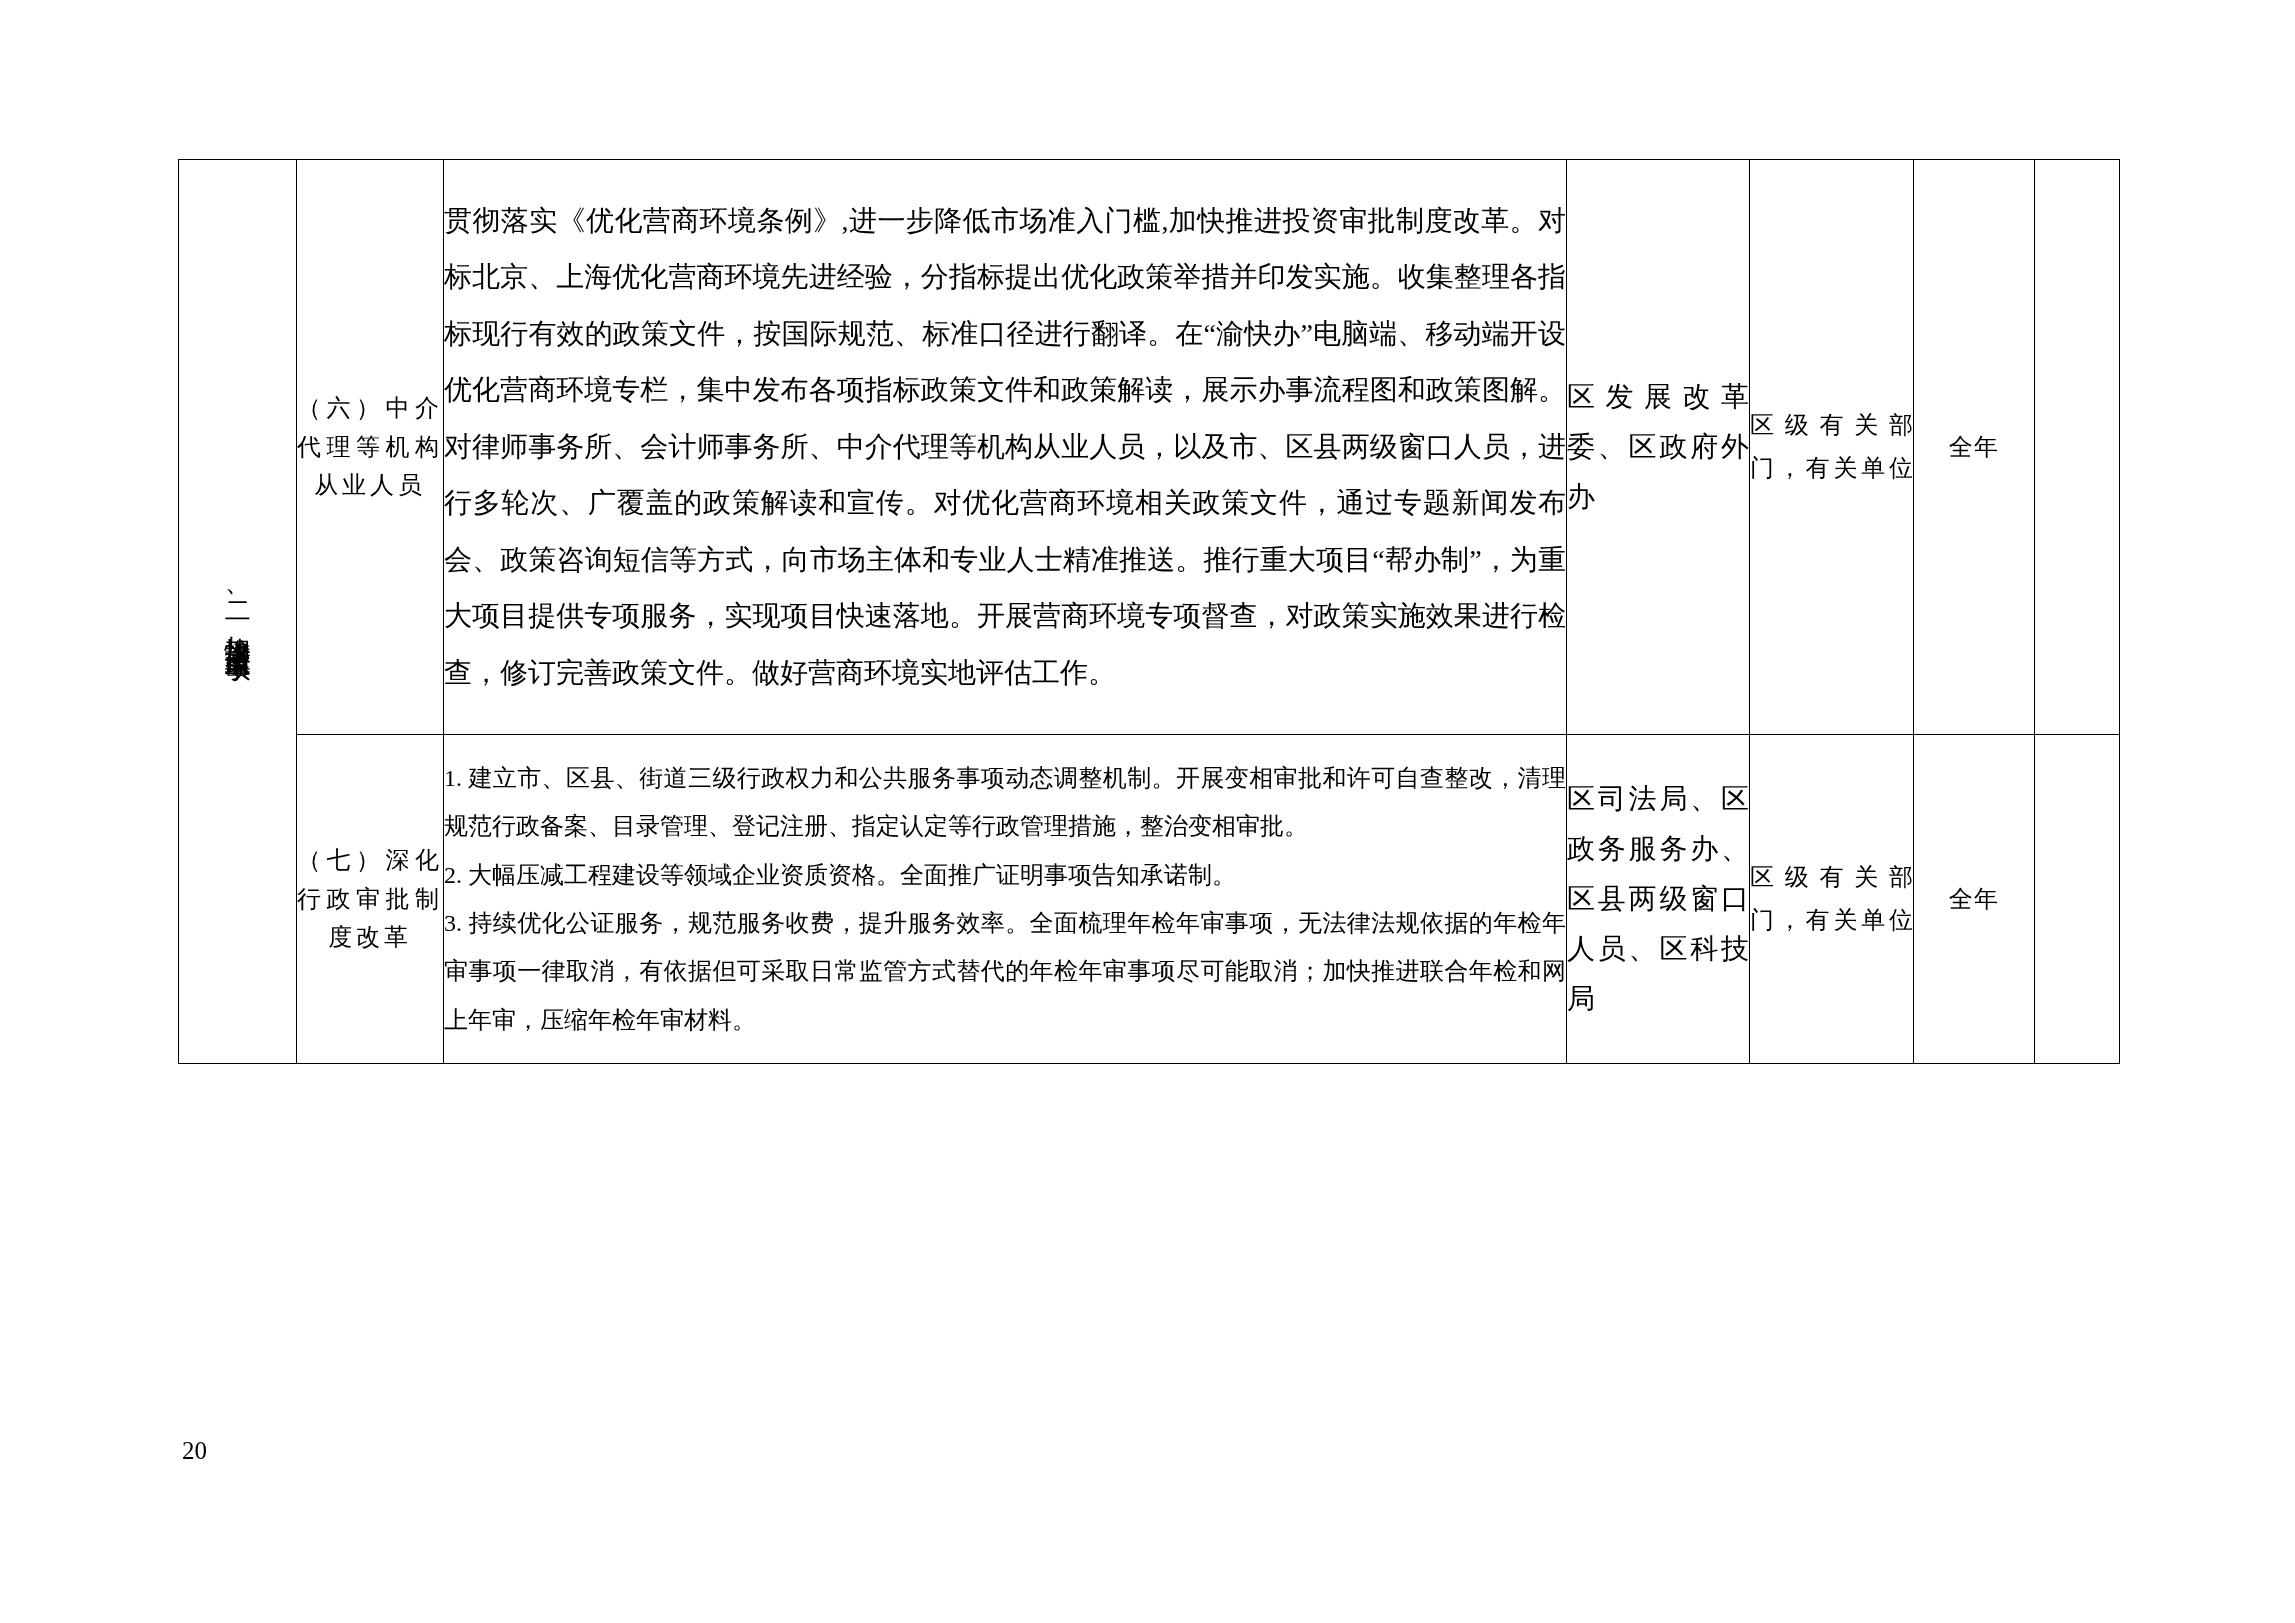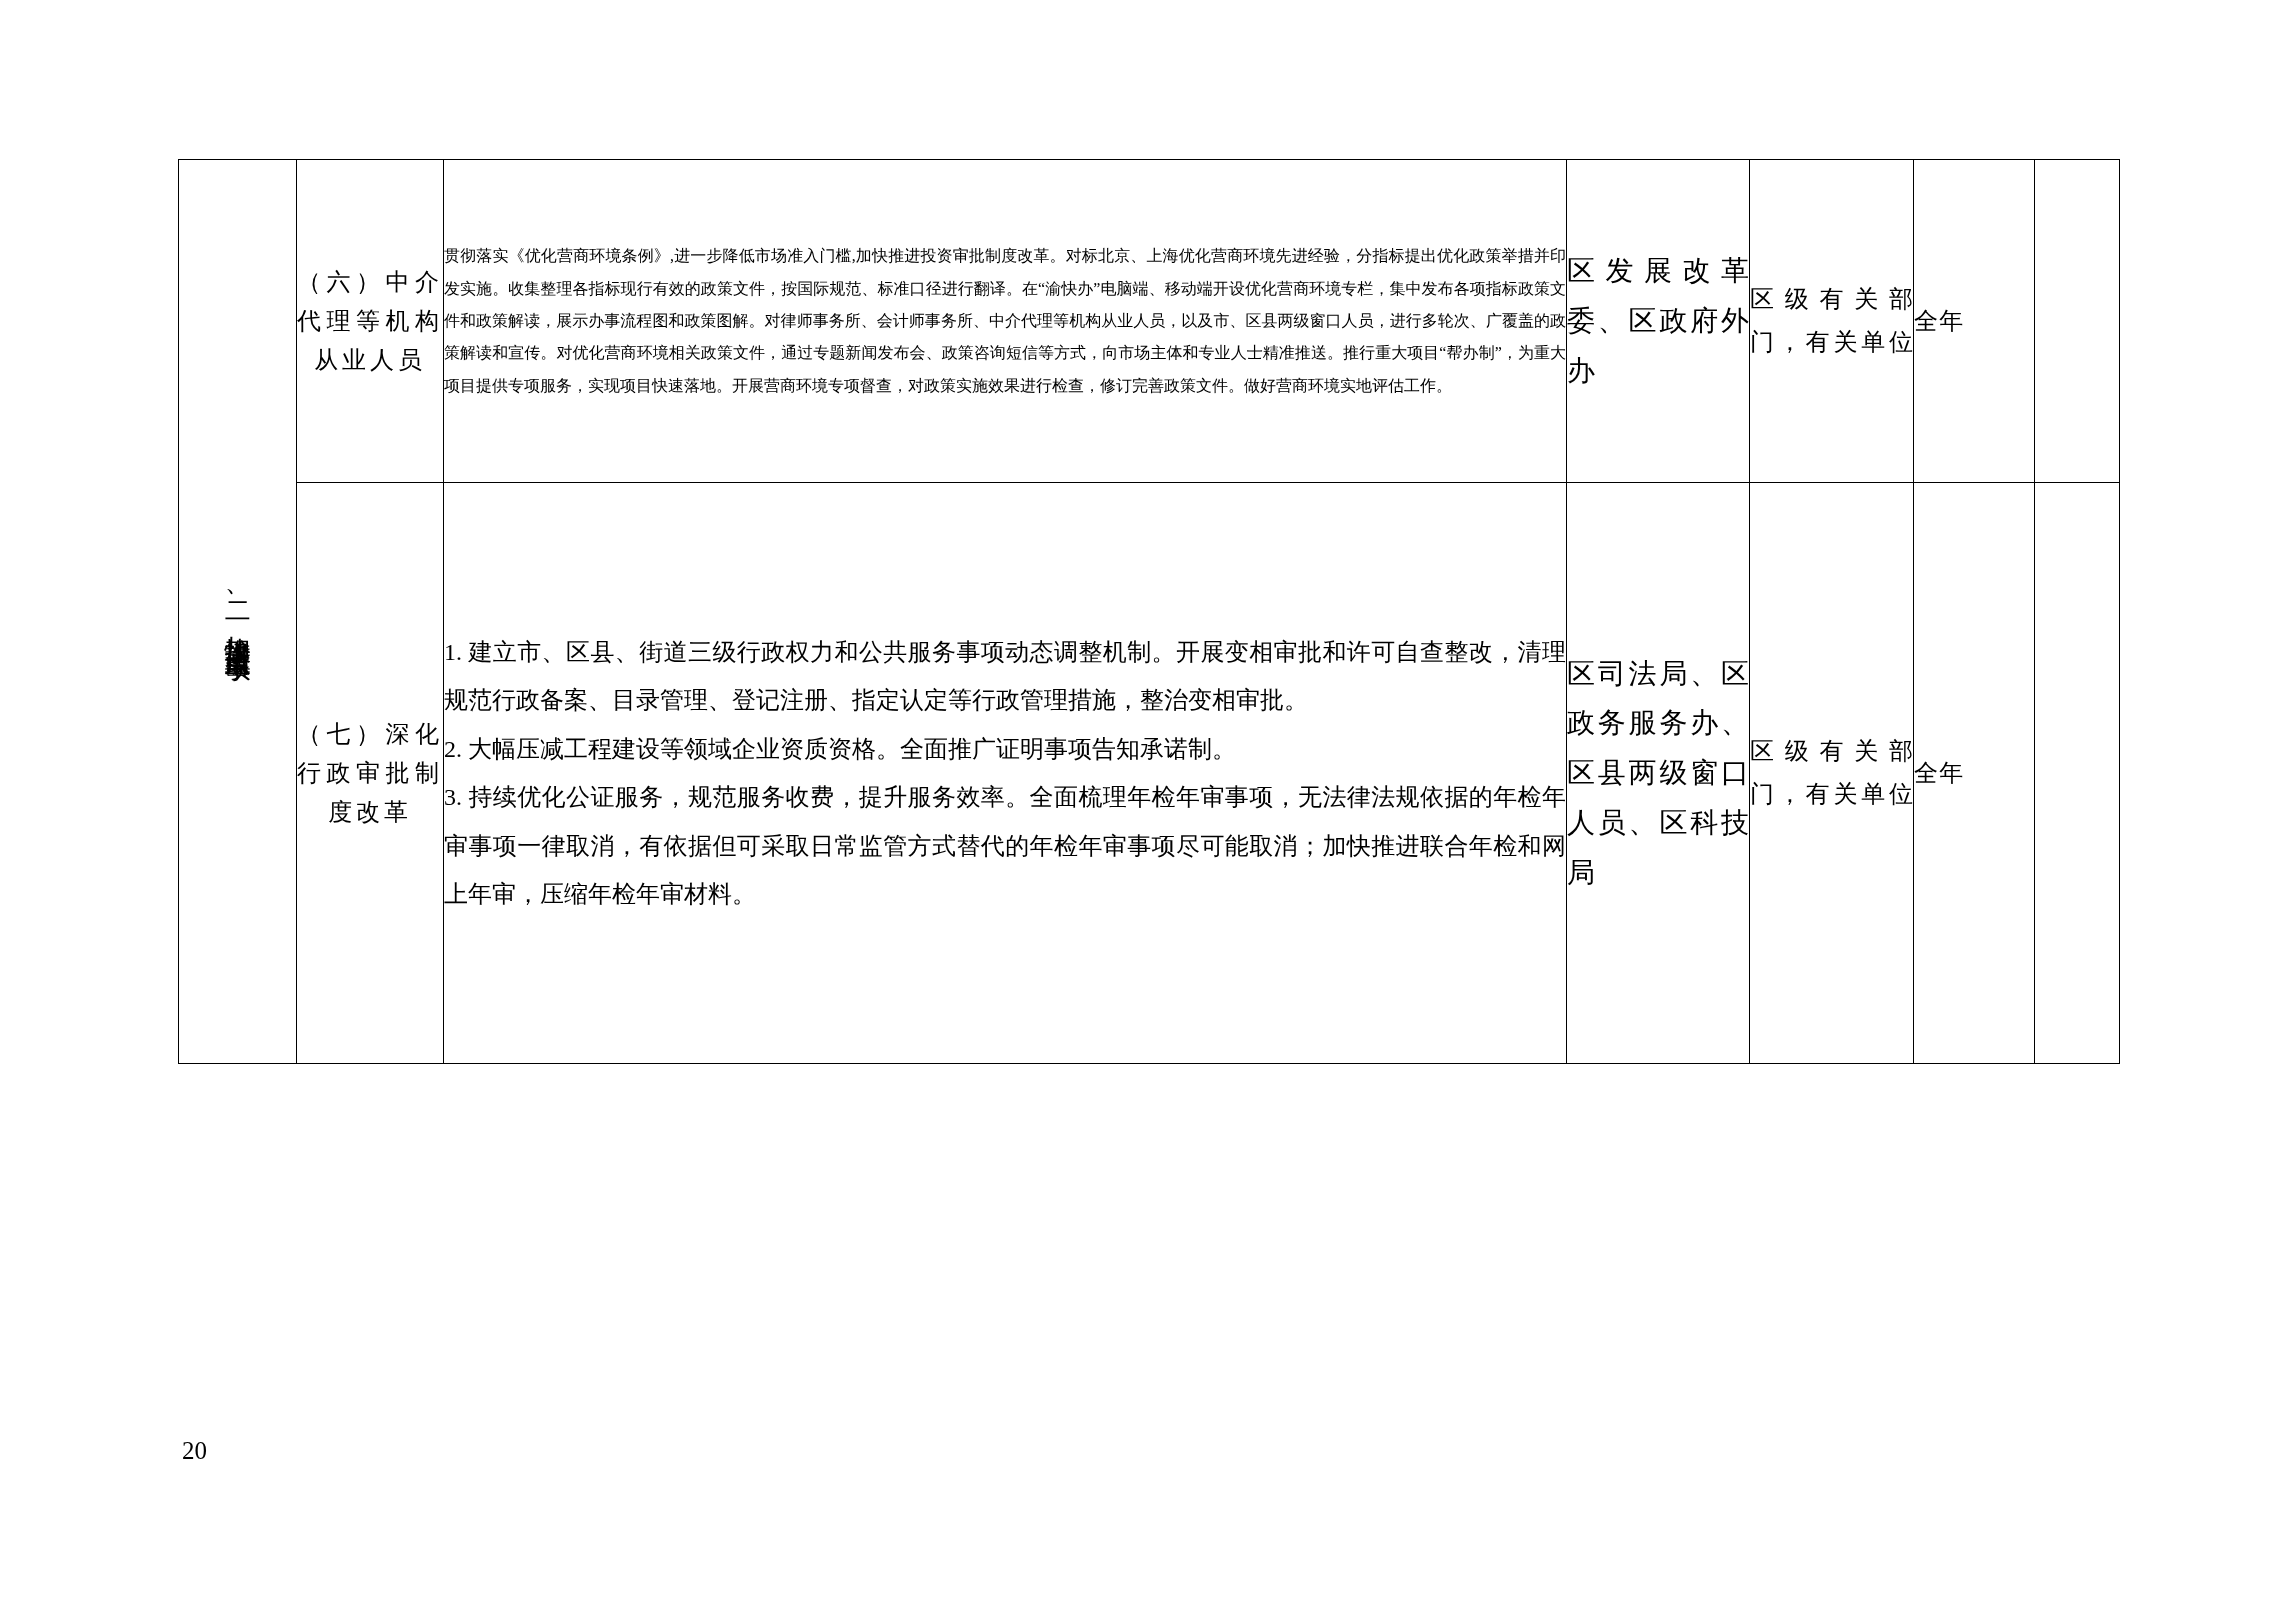--- a/index.html
+++ b/index.html
@@ -77,21 +77,21 @@
     letter-spacing: 3.9px;
     text-align: justify;
     text-align-last: center;
     word-break: break-all;
   }
   .body-cell {
     padding: 17px 19.6px 17px 22px;
     vertical-align: middle;
   }
   .body-para {
-    font-size: 16px;
+    font-size: 28px;
     line-height: 2.02;
     text-align: justify;
     text-justify: inter-ideograph;
     word-break: break-all;
     text-indent: 0;
     margin: 0;
   }
   .body-para.indent {
     text-indent: 0;
   }
@@ -117,21 +117,21 @@
     vertical-align: middle;
   }
   .coop-text {
     font-size: 24px;
     line-height: 1.78;
     word-break: break-all;
     text-align: justify;
     text-align-last: justify;
   }
   .time-cell {
-    text-align: left;
+    text-align: center;
     vertical-align: middle;
   }
   .time-text {
     font-size: 24px;
     letter-spacing: 1.3px;
   }
   .page-number {
     position: absolute;
     left: 182px;
     top: 1437px;

